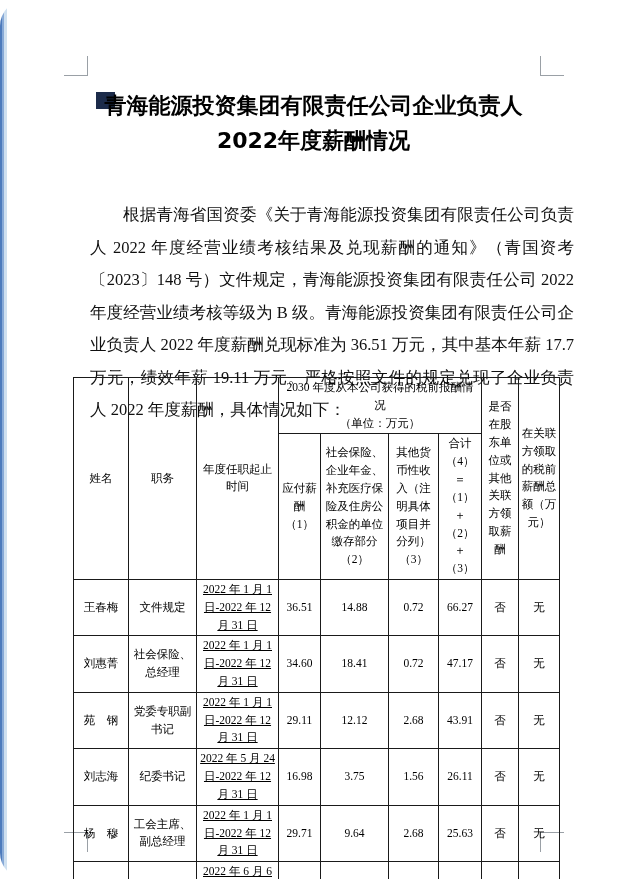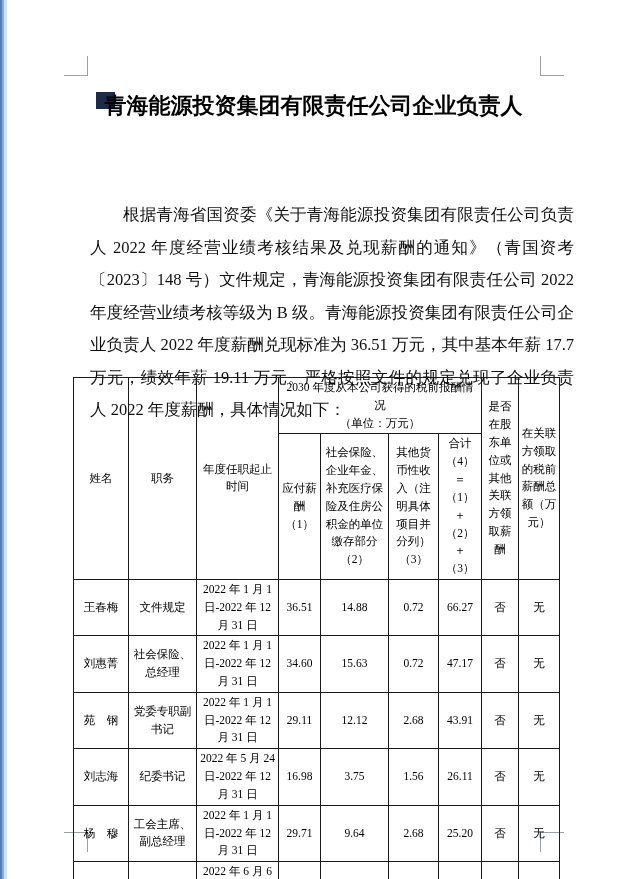--- a/index.html
+++ b/index.html
@@ -2,21 +2,21 @@
 <html><head>
 <meta charset="utf-8">
 <style>
   html, body {
     margin: 0; padding: 0;
     width: 627px; height: 879px;
     background: #ffffff;
     font-family: "Liberation Serif", serif;
     overflow: hidden;
   }
-  .canvas { position: absolute; top: 0; left: 0; width: 627px; height: 879px; background: #ffffff; overflow: hidden; }
+  .canvas { position: absolute; top: 0; left: 0; width: 627px; height: 879px; background: #ffffff; overflow: hidden; border-radius: 26px; }
 
   .left-strip {
     position: absolute; left: 0; top: 0; width: 7px; height: 100%;
     background: linear-gradient(to right, #4d7bbd 0 2px, #88aad7 2px 4px, #cfe0f0 4px 7px);
   }
 
   .crop-mark { position: absolute; width: 23px; height: 19px; }
   .crop-mark.tl { left: 64px;  top: 56px;  border-right: 1px solid #9aa0a6; border-bottom: 1px solid #9aa0a6; }
   .crop-mark.tr { left: 540px; top: 56px;  border-left: 1px solid #9aa0a6;  border-bottom: 1px solid #9aa0a6; }
   .crop-mark.bl { left: 64px;  top: 832px; border-right: 1px solid #9aa0a6; border-top: 1px solid #9aa0a6; }
@@ -39,41 +39,41 @@
   table.salary {
     position: absolute; left: 73px; top: 377px; width: 486px;
     border-collapse: collapse; table-layout: fixed; color: #000;
   }
   table.salary td {
     border: 1px solid #1a1a1a; text-align: center; vertical-align: middle;
     padding: 1px 2px; font-size: 11.5px; line-height: 1.55;
     word-break: break-all; overflow: hidden;
   }
   td.group-cell { white-space: pre-line; font-size: 11.5px; }
-  td.date-cell  { font-size: 9px; line-height: 1.9; }
+  td.date-cell  { font-size: 9px; line-height: 1.9; text-decoration: underline; }
   td.num-cell   { font-size: 11px; }
   tr.hdr-group  { height: 30px; }
   tr.hdr-sub    { height: 118px; }
   tr.data-row   { height: 43px; }
 </style>
 </head>
 <body>
 
 <div class="canvas">
 
   <div class="left-strip"></div>
 
   <div class="crop-mark tl"></div>
   <div class="crop-mark tr"></div>
   <div class="crop-mark bl"></div>
   <div class="crop-mark br"></div>
 
   <div class="navy-square"></div>
 
-  <h1 class="doc-title"><span>青海能源投资集团有限责任公司企业负责人</span><br></h1>
+  <h1 class="doc-title"><span>青海能源投资集团有限责任公司企业负责人</span><br><span>2022年度薪酬情况</span></h1>
 
   <p class="body-text">根据青海省国资委《关于青海能源投资集团有限责任公司负责人 2022 年度经营业绩考核结果及兑现薪酬的通知》（青国资考〔2023〕148 号）文件规定，青海能源投资集团有限责任公司 2022 年度经营业绩考核等级为 B 级。青海能源投资集团有限责任公司企业负责人 2022 年度薪酬兑现标准为 36.51 万元，其中基本年薪 17.7 万元，绩效年薪 19.11 万元。严格按照文件的规定兑现了企业负责人 2022 年度薪酬，具体情况如下：</p>
 
   <table class="salary">
     <colgroup>
       <col style="width:55px">
         <col style="width:68px">
         <col style="width:82px">
       <col style="width:42px">
         <col style="width:68px">
@@ -108,21 +108,21 @@
         <td class="num-cell">0.72</td>
         <td class="num-cell">66.27</td>
         <td>否</td>
         <td>无</td>
       </tr>
       <tr class="data-row">
         <td>刘惠菁</td>
         <td>社会保险、总经理</td>
         <td class="date-cell">2022 年 1 月 1 日-2022 年 12 月 31 日</td>
         <td class="num-cell">34.60</td>
-        <td class="num-cell">15.63</td>
+        <td class="num-cell">18.41</td>
         <td class="num-cell">0.72</td>
         <td class="num-cell">47.17</td>
         <td>否</td>
         <td>无</td>
       </tr>
       <tr class="data-row">
         <td>苑　钢</td>
         <td>党委专职副书记</td>
         <td class="date-cell">2022 年 1 月 1 日-2022 年 12 月 31 日</td>
         <td class="num-cell">29.11</td>
@@ -143,21 +143,21 @@
         <td>否</td>
         <td>无</td>
       </tr>
       <tr class="data-row">
         <td>杨　穆</td>
         <td>工会主席、副总经理</td>
         <td class="date-cell">2022 年 1 月 1 日-2022 年 12 月 31 日</td>
         <td class="num-cell">29.71</td>
         <td class="num-cell">9.64</td>
         <td class="num-cell">2.68</td>
-        <td class="num-cell">25.20</td>
+        <td class="num-cell">25.63</td>
         <td>否</td>
         <td>无</td>
       </tr>
       <tr class="data-row">
         <td>白维成</td>
         <td>副总经理</td>
         <td class="date-cell">2022 年 6 月 6 日-2022 年 12 月 31 日</td>
         <td class="num-cell">12.17</td>
         <td class="num-cell">4.43</td>
         <td class="num-cell">1.12</td>

